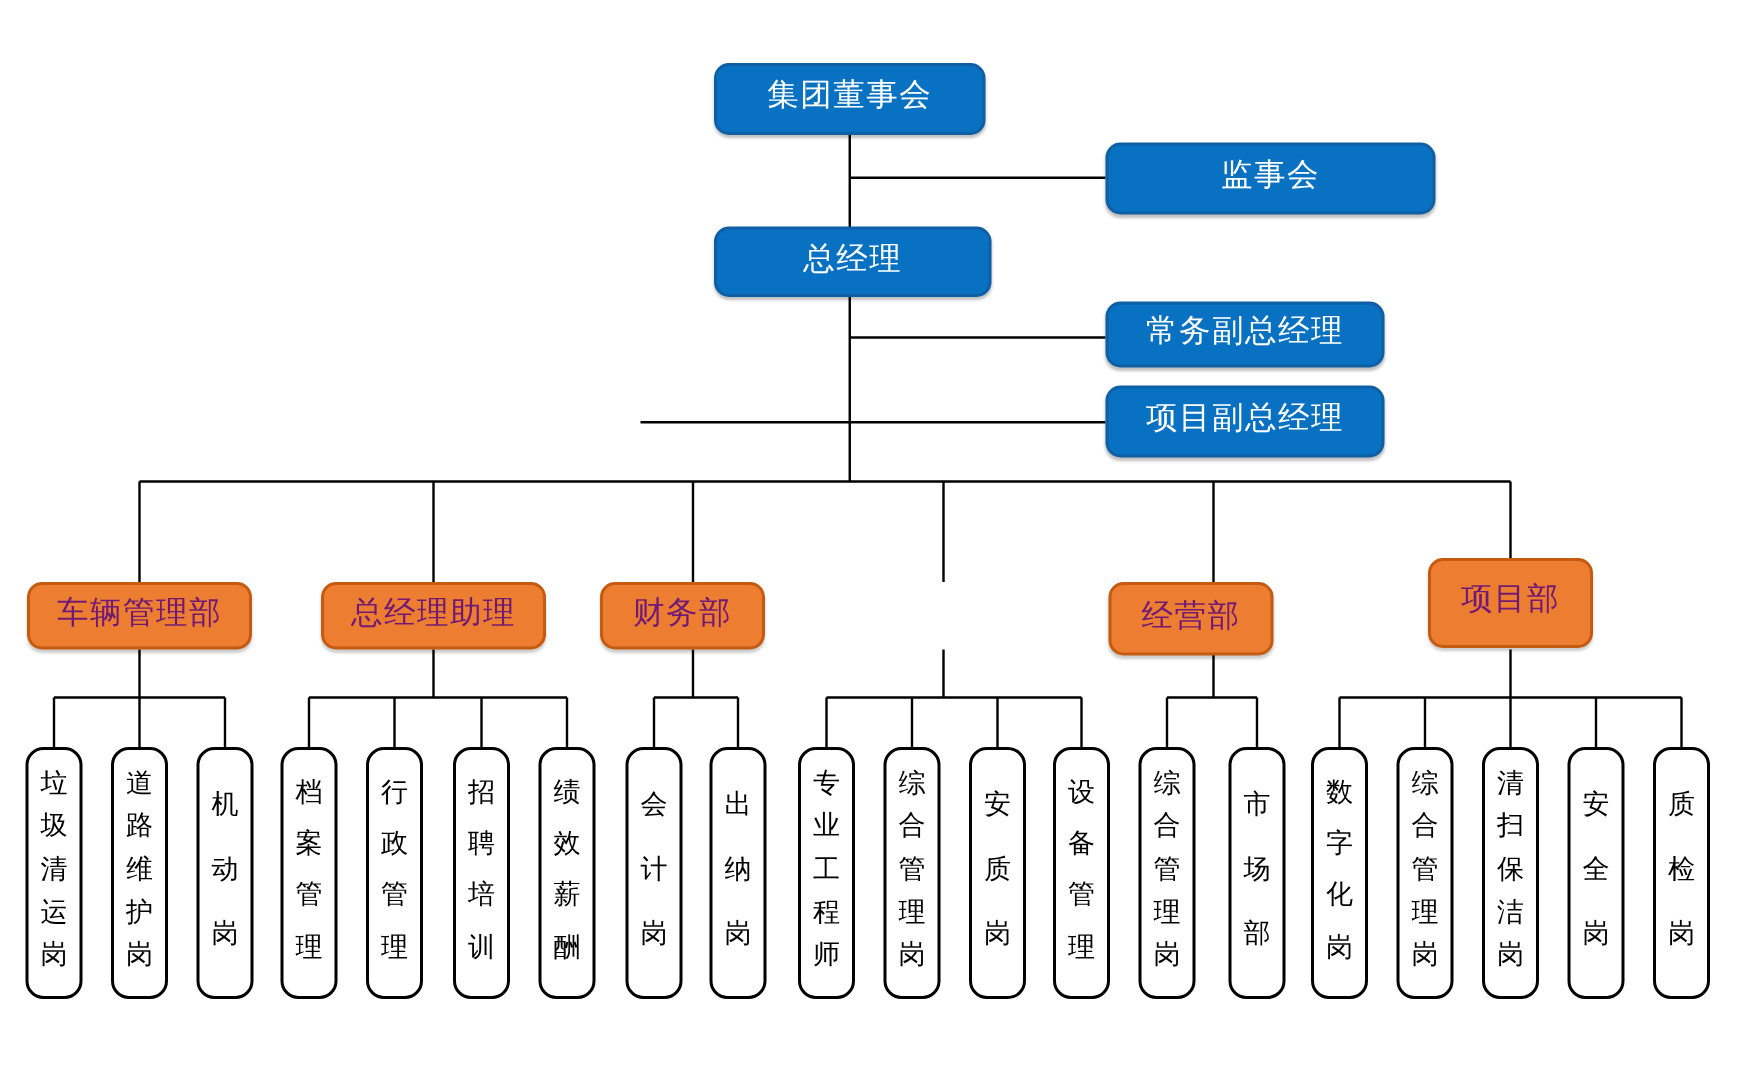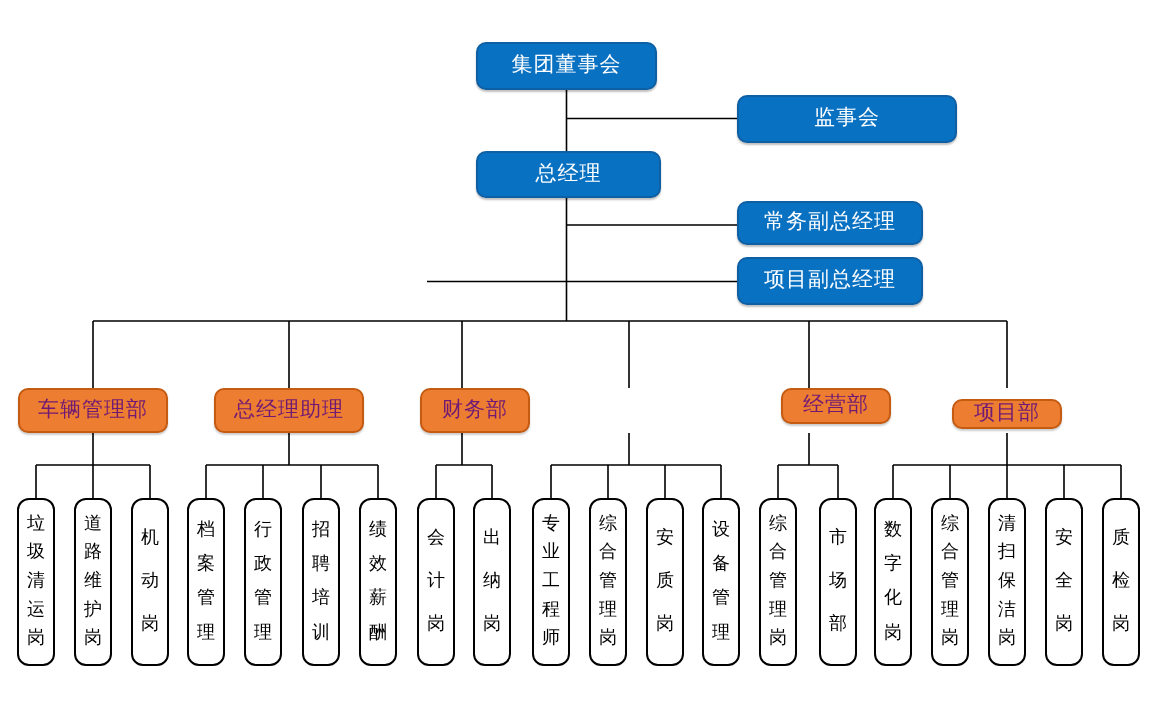--- a/index.html
+++ b/index.html
@@ -83,23 +83,23 @@
   </svg>
 
   <div class="node exec" style="left:476px; top:42px;  width:181px; height:48px">集团董事会</div>
   <div class="node exec" style="left:737px; top:95px;  width:220px; height:48px">监事会</div>
   <div class="node exec" style="left:476px; top:151px; width:185px; height:47px">总经理</div>
   <div class="node exec" style="left:737px; top:201px; width:186px; height:44px">常务副总经理</div>
   <div class="node exec" style="left:737px; top:257px; width:186px; height:48px">项目副总经理</div>
 
   <div class="node dept" style="left:18px;  top:388px; width:150px; height:45px">车辆管理部</div>
   <div class="node dept" style="left:214px; top:388px; width:150px; height:45px">总经理助理</div>
-  <div class="node dept" style="left:420px; top:388px; width:110px; height:45px">财务部</div>
-  <div class="node dept" style="left:781px; top:388px; width:110px; height:36px">经营部</div>
-  <div class="node dept" style="left:952px; top:399px; width:110px; height:30px">项目部</div>
+  <div class="node dept" style="left:400px; top:388px; width:110px; height:45px">财务部</div>
+  <div class="node dept" style="left:739px; top:388px; width:110px; height:49px">经营部</div>
+  <div class="node dept" style="left:952px; top:372px; width:110px; height:60px">项目部</div>
 
   <div class="node post" style="left:17px;  top:498px; width:38px; height:168px">
       <span>垃</span>
       <span>圾</span>
       <span>清</span>
       <span>运</span>
       <span>岗</span>
     </div>
   <div class="node post" style="left:74px;  top:498px; width:38px; height:168px">
       <span>道</span>

